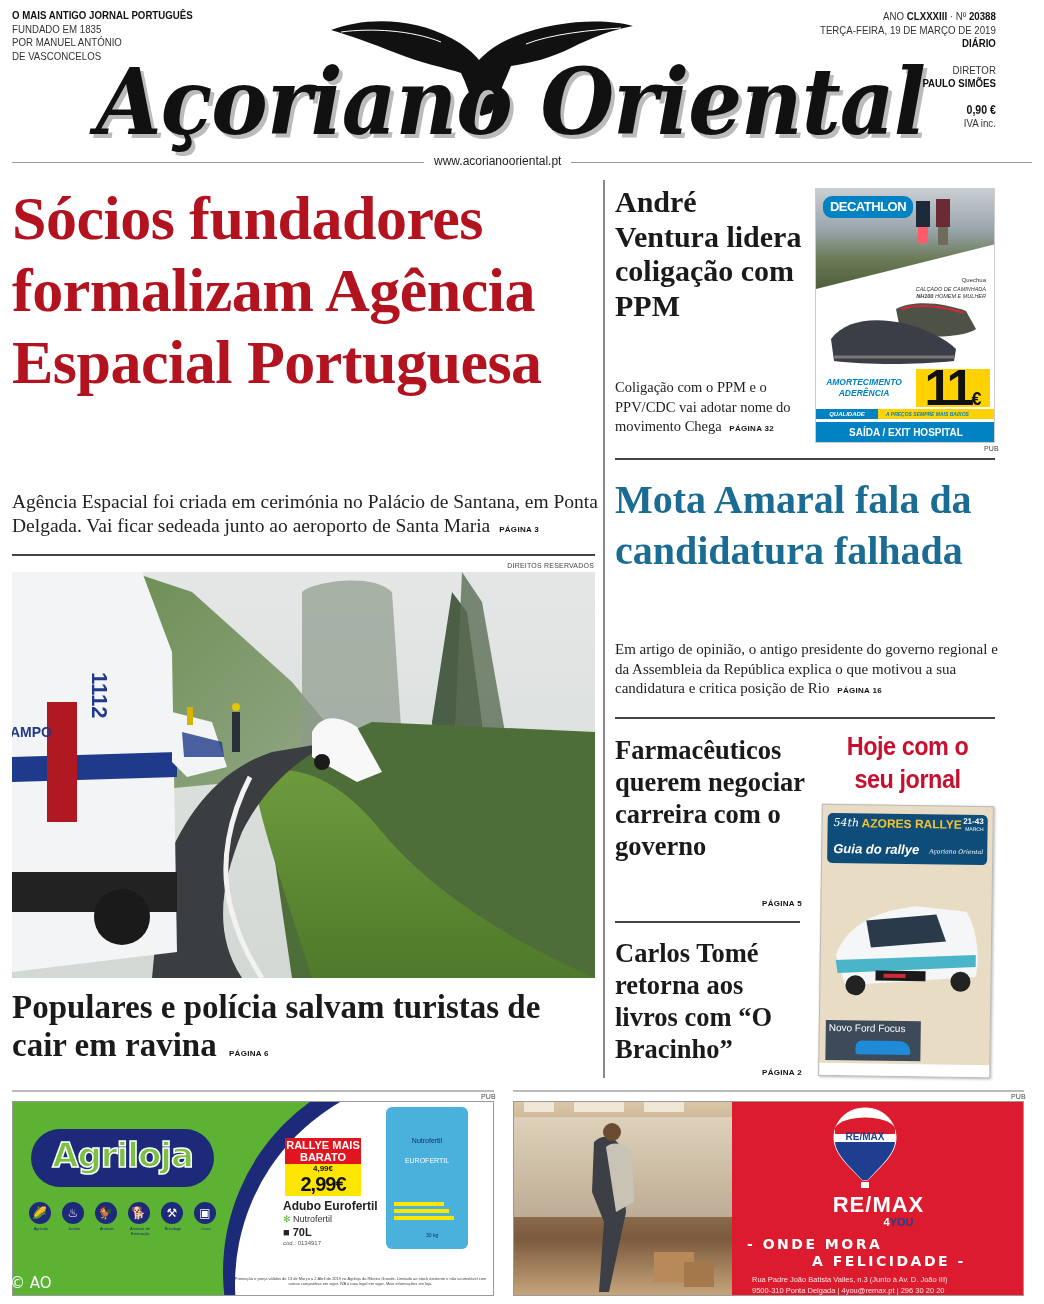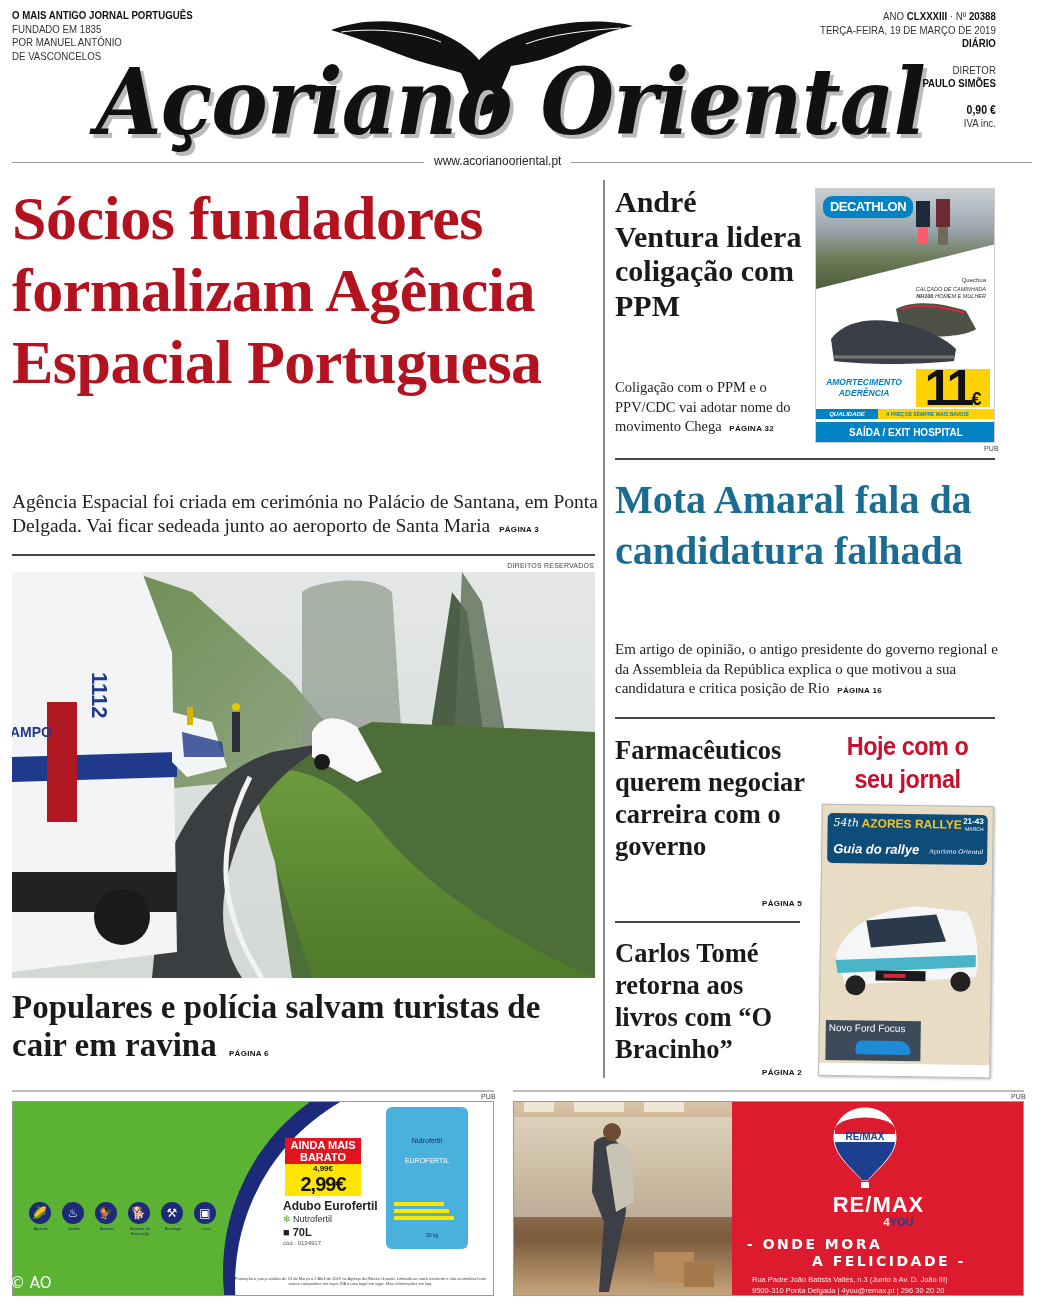--- a/index.html
+++ b/index.html
@@ -233,20 +233,23 @@
   </div>
   <div style="position:absolute; left:0; top:258px; width:172px; height:14px; background:#fff;"></div>
 </div>
 
 <div class="abs ad-rule" style="left:12px; width:482px;"></div>
 <div class="abs credit" style="left:481px; top:1093px;">PUB</div>
 <div class="abs ad-rule" style="left:513px; width:511px;"></div>
 <div class="abs credit" style="left:1011px; top:1093px;">PUB</div>
 
 <div class="abs agri">
+  <div style="position:absolute; left:18px; top:27px; width:183px; height:58px; background:#1d2a7a; border-radius:30px;">
+    <span style="position:absolute; left:0; top:6px; width:183px; text-align:center; font-family:'DejaVu Sans',sans-serif; font-weight:bold; font-size:34px; color:#7ac143; -webkit-text-stroke:1.5px #fff; letter-spacing:-1px;">Agriloja</span>
+  </div>
   <div style="position:absolute; left:16px; top:100px; width:200px; display:flex; gap:9px;">
     <div style="width:24px; text-align:center;">
         <div style="width:22px;height:22px;border-radius:50%;background:#1d2a7a;color:#fff;font-size:12px;line-height:22px;">🌽</div>
         <div class="cond" style="font-size:4px;color:#1d2a7a;margin-top:2px;">Agrícola</div>
       </div>
     <div style="width:24px; text-align:center;">
         <div style="width:22px;height:22px;border-radius:50%;background:#1d2a7a;color:#fff;font-size:12px;line-height:22px;">♨</div>
         <div class="cond" style="font-size:4px;color:#1d2a7a;margin-top:2px;">Jardim</div>
       </div>
     <div style="width:24px; text-align:center;">
@@ -262,21 +265,21 @@
         <div class="cond" style="font-size:4px;color:#1d2a7a;margin-top:2px;">Bricolage</div>
       </div>
     <div style="width:24px; text-align:center;">
         <div style="width:22px;height:22px;border-radius:50%;background:#1d2a7a;color:#fff;font-size:12px;line-height:22px;">▣</div>
         <div class="cond" style="font-size:4px;color:#1d2a7a;margin-top:2px;">Casa</div>
       </div>
   </div>
   <div style="position:absolute; left:210px; top:-40px; width:420px; height:420px; border-radius:50%; background:#1d2a7a;"></div>
   <div style="position:absolute; left:222px; top:-28px; width:420px; height:420px; border-radius:50%; background:#fff;"></div>
   <div style="position:absolute; left:272px; top:36px; width:76px; height:26px; background:#e2141f; color:#fff; font-family:'Liberation Sans',sans-serif; font-weight:bold; font-size:11px; line-height:12px; text-align:center; padding-top:1px;">
-    <div>AINDA MAIS</div>
+    <div>RALLYE MAIS</div>
       <div>BARATO</div>
   </div>
   <div style="position:absolute; left:272px; top:62px; width:76px; height:32px; background:#ffe600; text-align:center; font-family:'Liberation Sans',sans-serif; font-weight:bold; color:#111;">
     <div style="font-size:8px; line-height:9px;">4,99€</div>
     <div style="font-size:20px; line-height:22px; letter-spacing:-1px;">2,99€</div>
   </div>
   <div style="position:absolute; left:270px; top:97px; font-family:'Liberation Sans',sans-serif; font-weight:bold; font-size:12px; color:#222;">Adubo Eurofertil</div>
   <div style="position:absolute; left:270px; top:112px; font-family:'Liberation Sans',sans-serif; font-size:9px; color:#333;"><span style="color:#5cb233;">✻</span> <span>Nutrofertil</span></div>
   <div style="position:absolute; left:270px; top:124px; font-family:'Liberation Sans',sans-serif; font-weight:bold; font-size:11px; color:#222;"><span>■</span> <span>70L</span></div>
   <div style="position:absolute; left:270px; top:138px; font-family:'Liberation Sans',sans-serif; font-size:6px; color:#555;">cód.: 0134917</div>

